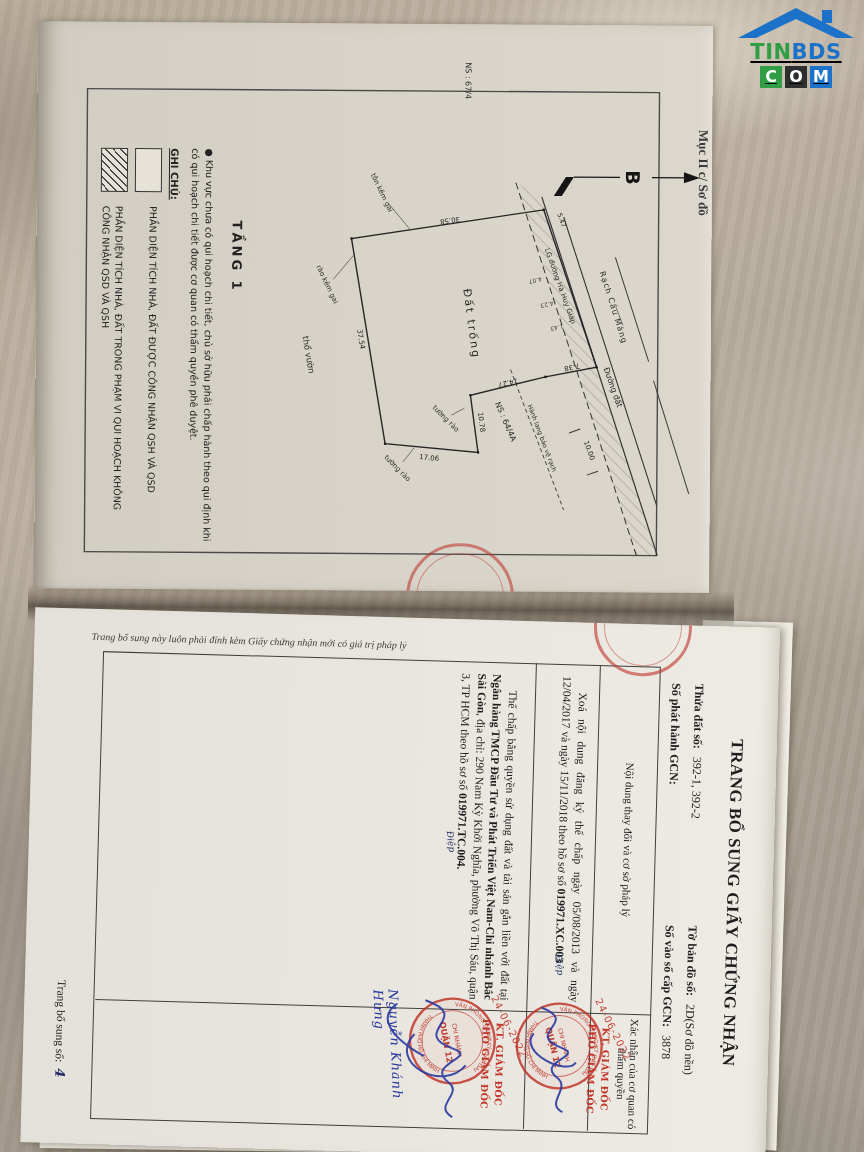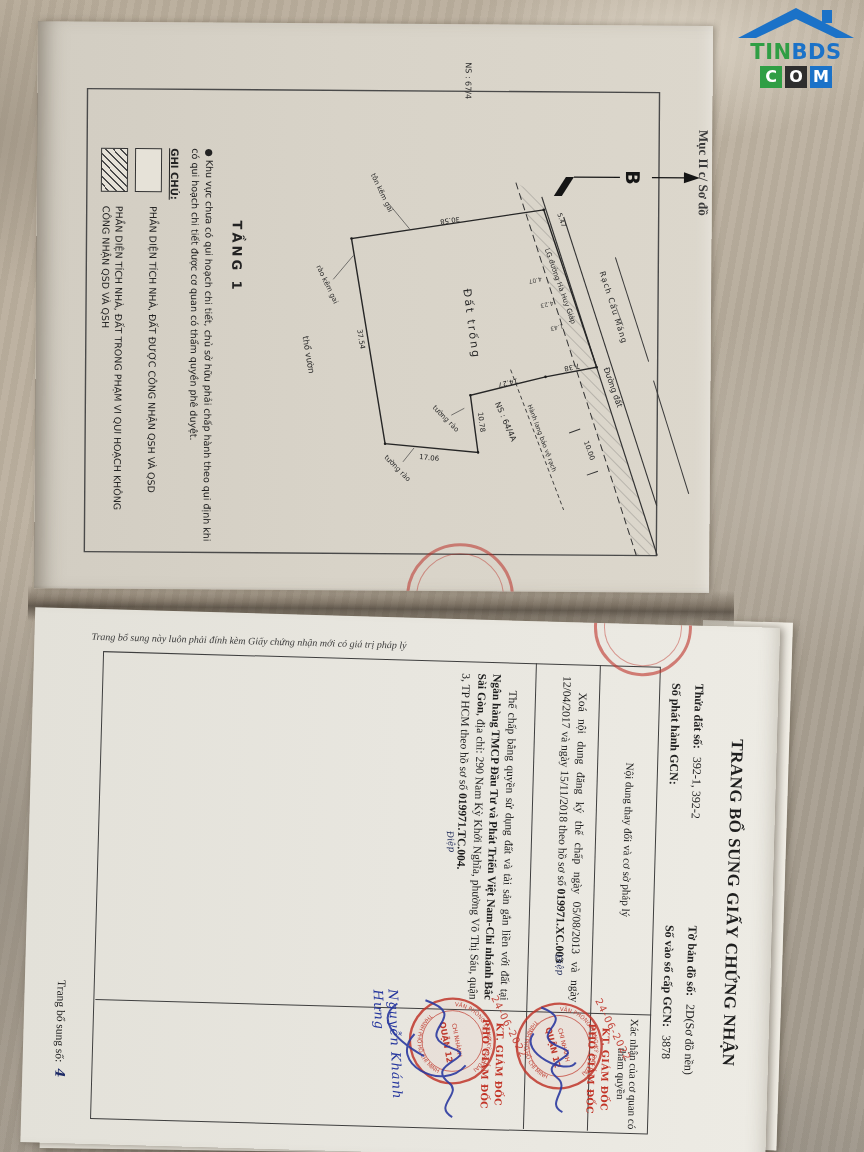--- a/index.html
+++ b/index.html
@@ -59,21 +59,21 @@
   .stamp-svg,.sig-svg{position:absolute;overflow:visible;}
   .signer-name{position:absolute;font:italic 13px "DejaVu Serif",serif;color:#26379e;transform:rotate(-4deg);letter-spacing:1px;}
   .half-stamp{position:absolute;border-radius:50%;border:3px solid rgba(190,50,42,.6);}
   .half-stamp .inner{position:absolute;inset:7px;border-radius:50%;border:1.6px solid rgba(190,50,42,.45);}
   .page-num{position:absolute;left:372px;top:700px;font-size:11.5px;color:#222;}
   .page-num .num{font:italic bold 13px "DejaVu Serif",serif;margin-left:6px;color:#1d2a66;}
   
   .fold-shadow{position:absolute;left:28px;top:588px;width:706px;height:36px;transform:rotate(.5deg);
     background:linear-gradient(180deg, rgba(70,58,45,0) 0%, rgba(70,58,45,.45) 42%, rgba(38,30,22,.55) 58%, rgba(70,58,45,0) 100%);}
   
-  .logo{position:absolute;left:732px;top:6px;width:128px;text-align:center;font-family:"DejaVu Sans",sans-serif;}
+  .logo{position:absolute;left:732px;top:6px;width:128px;text-align:center;font-family:"DejaVu Sans",sans-serif;text-decoration:underline;}
   .logo .wordmark{font-weight:bold;font-size:21px;line-height:1;margin-top:-2px;letter-spacing:.5px;}
   .logo .tin{color:#2f9e44;}
   .logo .bds{color:#1b72c8;}
   .logo .boxes{display:flex;justify-content:center;gap:3px;margin-top:3px;}
   .logo .box{width:22px;height:22px;color:#fff;font-weight:bold;font-size:16px;line-height:22px;}
   .logo .box.b1{background:#2f9e44;}
   .logo .box.b2{background:#2e2e2e;}
   .logo .box.b3{background:#1b72c8;}
 </style>
 </head>

